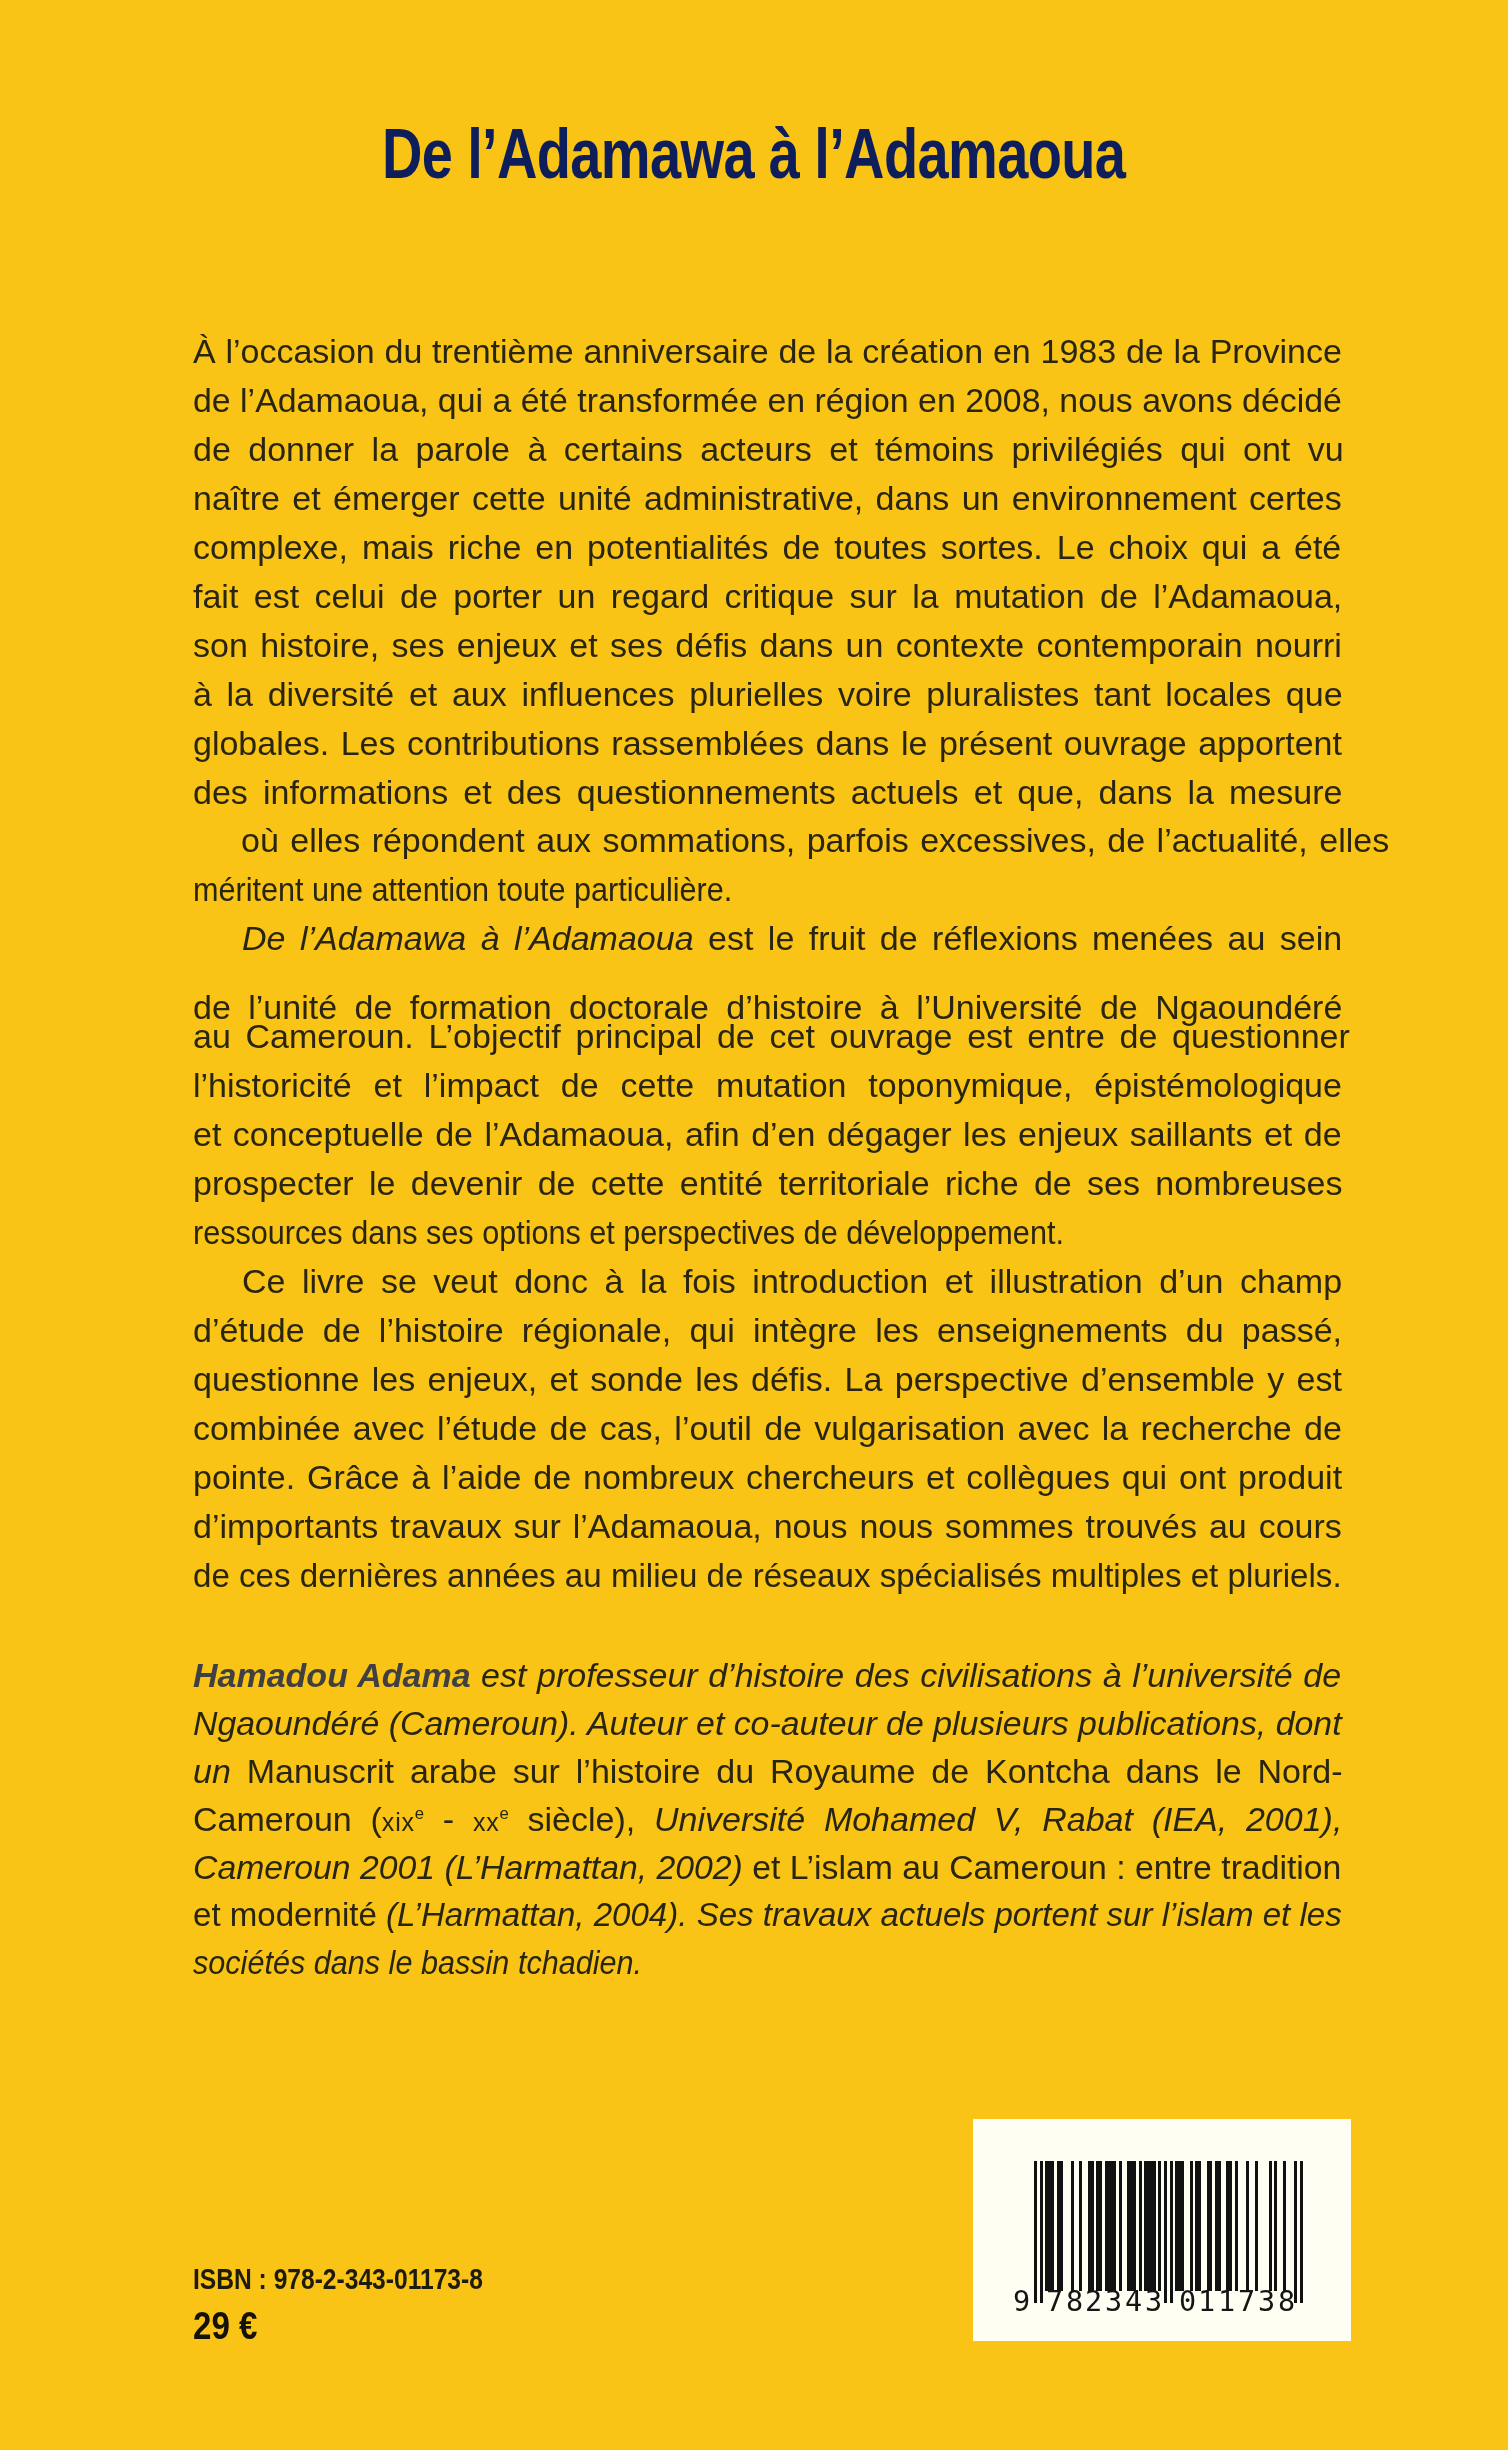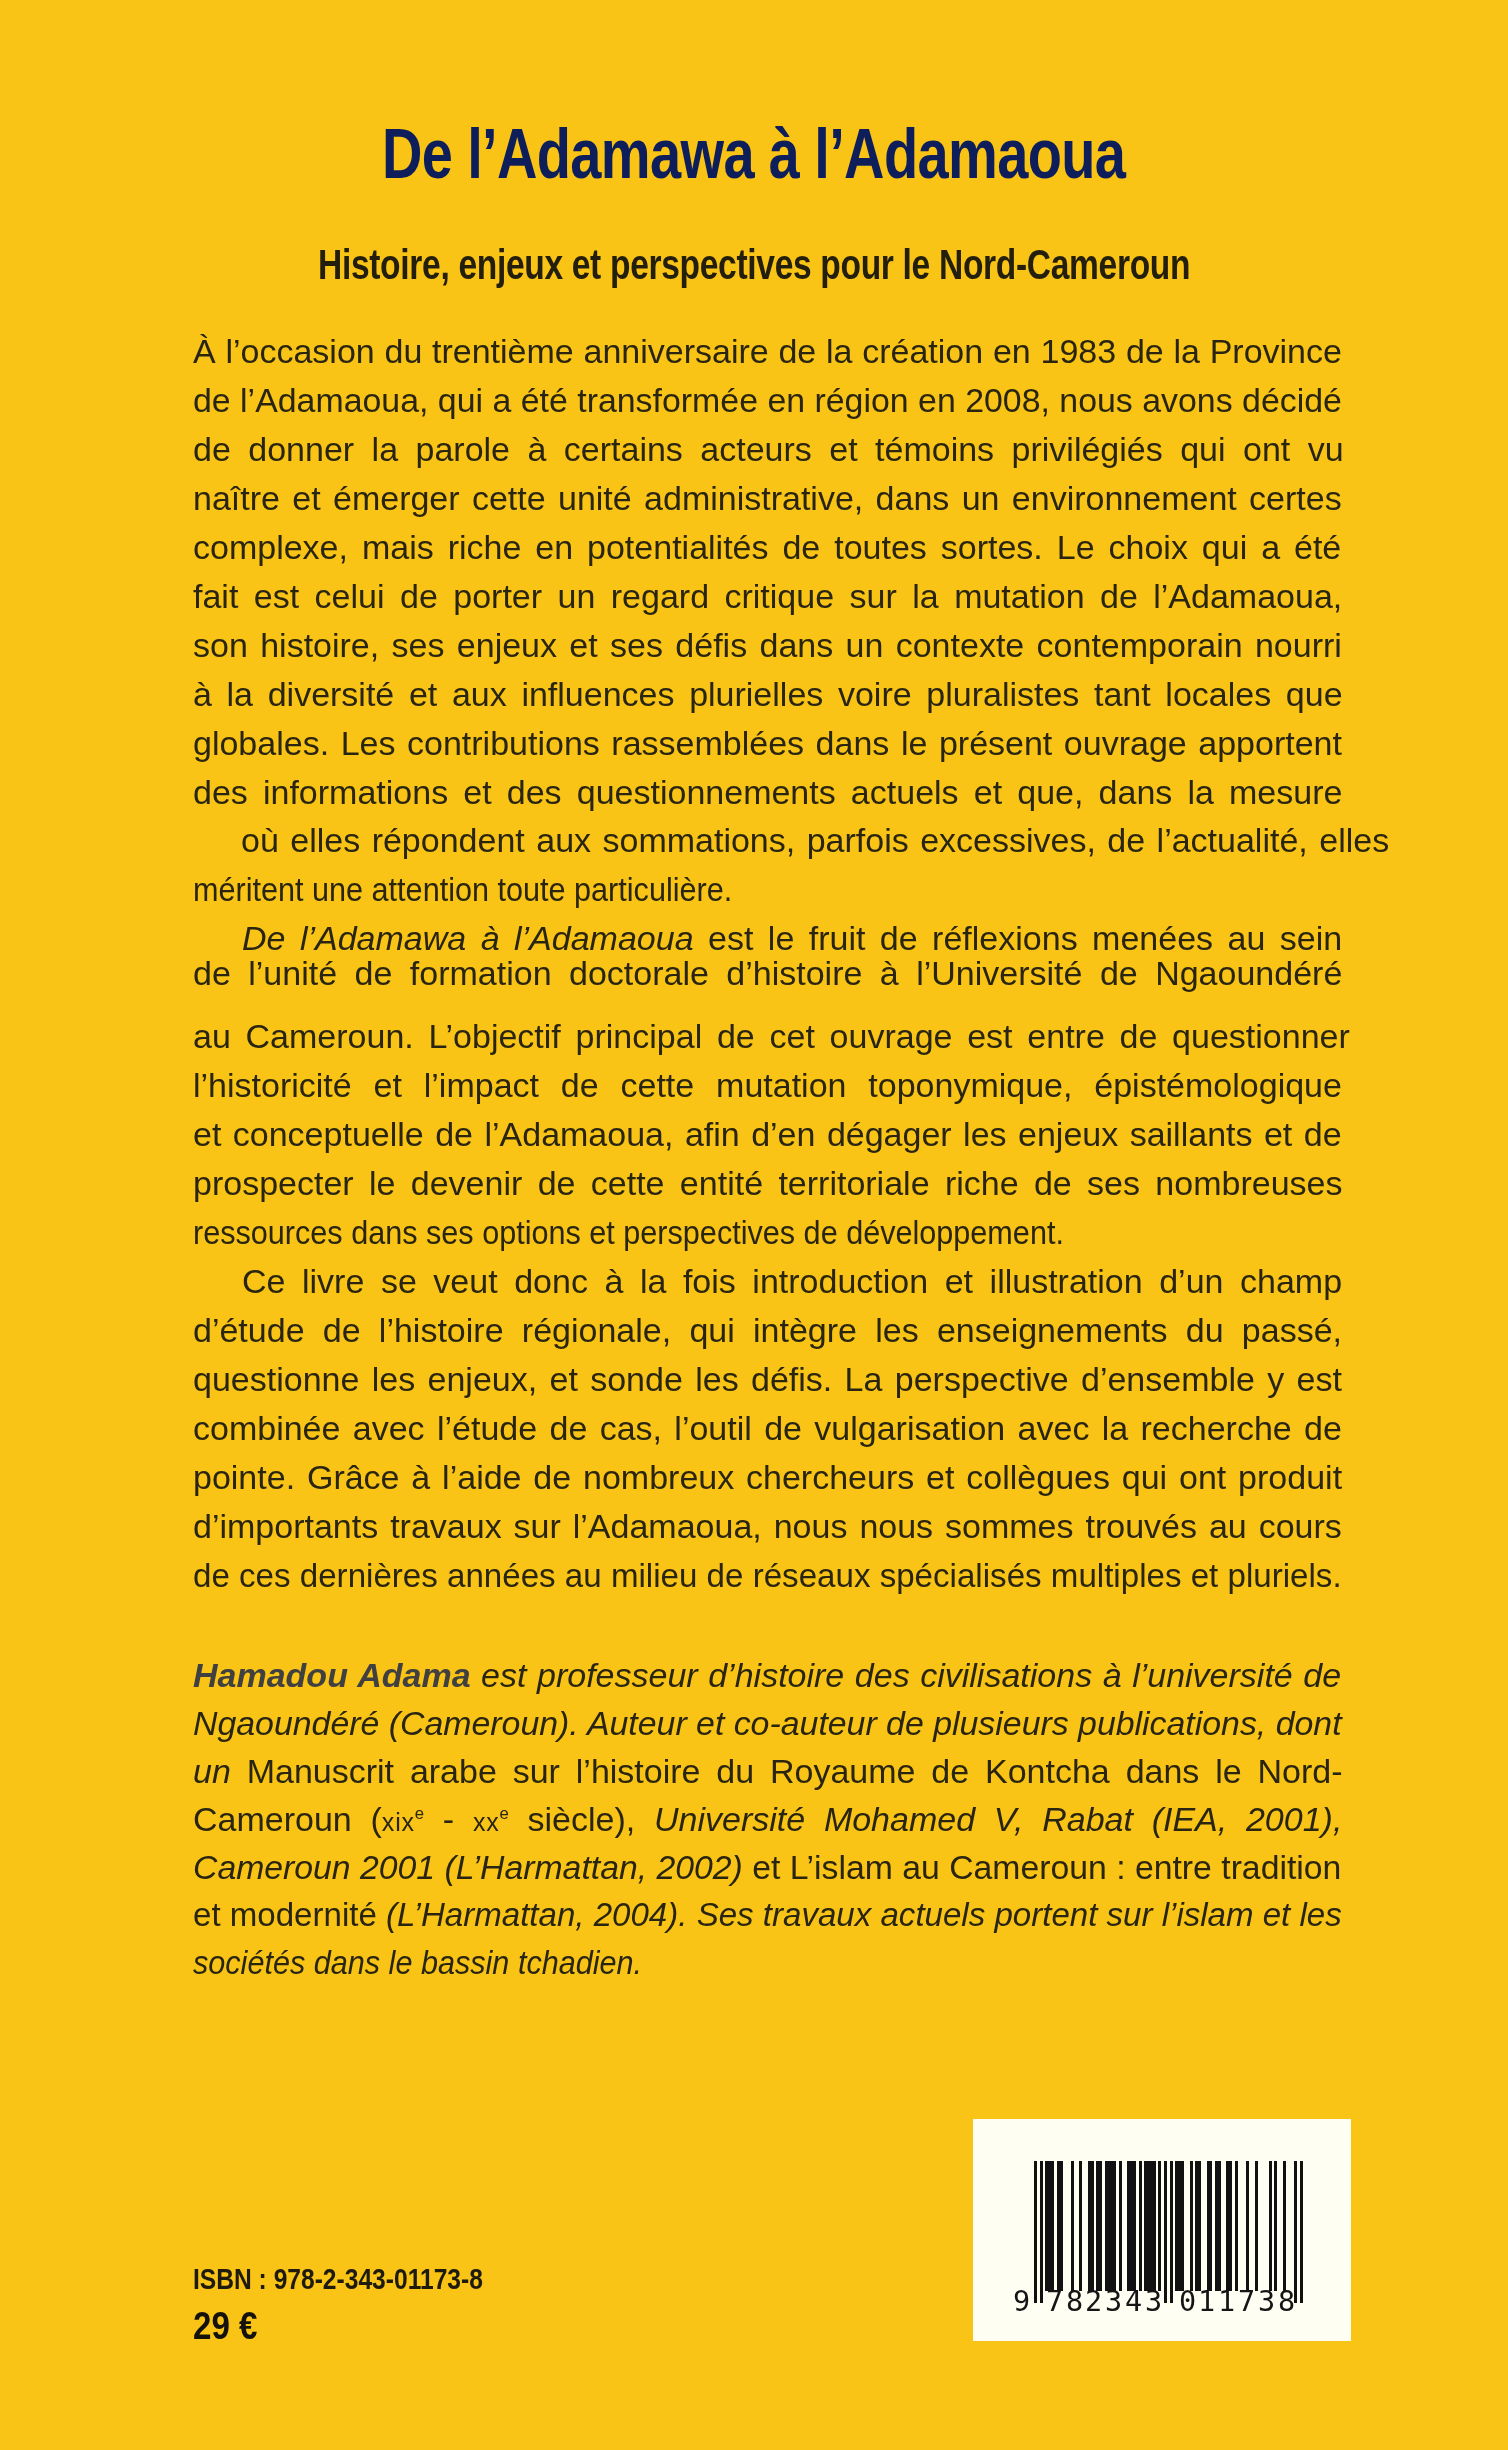--- a/index.html
+++ b/index.html
@@ -61,39 +61,36 @@
   }
   .bc-digits span { position: absolute; top: 0; }
 </style>
 </head>
 <body>
 
 <div class="page">
   <div class="title">
     <span>De l’Adamawa à l’Adamaoua</span>
   </div>
-  <div class="subtitle">
-    <span>Histoire, enjeux et perspectives pour le Nord-Cameroun</span>
-  </div>
 
   <div id="blurb">
       <div class="line" style="left: 193px; top: 330px; word-spacing: 0.3px;"><span>À l’occasion du trentième anniversaire de la création en 1983 de la Province</span></div>
       <div class="line" style="left: 193px; top: 379px; transform: scaleX(0.996403);"><span>de l’Adamaoua, qui a été transformée en région en 2008, nous avons décidé</span></div>
       <div class="line" style="left: 193px; top: 428px; word-spacing: 8px;"><span>de donner la parole à certains acteurs et témoins privilégiés qui ont vu</span></div>
       <div class="line" style="left: 193px; top: 477px; word-spacing: 2.9px;"><span>naître et émerger cette unité administrative, dans un environnement certes</span></div>
       <div class="line" style="left: 193px; top: 526px; word-spacing: 4.5px;"><span>complexe, mais riche en potentialités de toutes sortes. Le choix qui a été</span></div>
       <div class="line" style="left: 193px; top: 575px; word-spacing: 6px;"><span>fait est celui de porter un regard critique sur la mutation de l’Adamaoua,</span></div>
       <div class="line" style="left: 193px; top: 624px; word-spacing: 2.9px;"><span>son histoire, ses enjeux et ses défis dans un contexte contemporain nourri</span></div>
       <div class="line" style="left: 193px; top: 673px; word-spacing: 5.2px;"><span>à la diversité et aux influences plurielles voire pluralistes tant locales que</span></div>
       <div class="line" style="left: 193px; top: 722px; word-spacing: 2.1px;"><span>globales. Les contributions rassemblées dans le présent ouvrage apportent</span></div>
       <div class="line" style="left: 193px; top: 771px; word-spacing: 5.7px;"><span>des informations et des questionnements actuels et que, dans la mesure</span></div>
       <div class="line" style="left: 193px; top: 819px; word-spacing: 2px; margin-left: 48px;"><span>où elles répondent aux sommations, parfois excessives, de l’actualité, elles</span></div>
       <div class="line" style="left: 193px; top: 868px; transform: scaleX(0.9);"><span>méritent une attention toute particulière.</span></div>
       <div class="line" style="left: 242px; top: 917px; word-spacing: 5px;"><span class="it">De l’Adamawa à l’Adamaoua</span><span> est le fruit de réflexions menées au sein</span></div>
-      <div class="line" style="left: 193px; top: 952px; word-spacing: 8px;"><span>de l’unité de formation doctorale d’histoire à l’Université de Ngaoundéré</span></div>
+      <div class="line" style="left: 193px; top: 986px; word-spacing: 8px;"><span>de l’unité de formation doctorale d’histoire à l’Université de Ngaoundéré</span></div>
       <div class="line" style="left: 193px; top: 1015px; word-spacing: 5.3px;"><span>au Cameroun. L’objectif principal de cet ouvrage est entre de questionner</span></div>
       <div class="line" style="left: 193px; top: 1064px; word-spacing: 12.4px;"><span>l’historicité et l’impact de cette mutation toponymique, épistémologique</span></div>
       <div class="line" style="left: 193px; top: 1113px; word-spacing: 2px;"><span>et conceptuelle de l’Adamaoua, afin d’en dégager les enjeux saillants et de</span></div>
       <div class="line" style="left: 193px; top: 1162px; word-spacing: 5.9px;"><span>prospecter le devenir de cette entité territoriale riche de ses nombreuses</span></div>
       <div class="line" style="left: 193px; top: 1211px; transform: scaleX(0.9);"><span>ressources dans ses options et perspectives de développement.</span></div>
       <div class="line" style="left: 242px; top: 1260px; word-spacing: 7.1px;"><span>Ce livre se veut donc à la fois introduction et illustration d’un champ</span></div>
       <div class="line" style="left: 193px; top: 1309px; word-spacing: 8.8px;"><span>d’étude de l’histoire régionale, qui intègre les enseignements du passé,</span></div>
       <div class="line" style="left: 193px; top: 1358px; word-spacing: 2.9px;"><span>questionne les enjeux, et sonde les défis. La perspective d’ensemble y est</span></div>
       <div class="line" style="left: 193px; top: 1407px; word-spacing: 2.9px;"><span>combinée avec l’étude de cas, l’outil de vulgarisation avec la recherche de</span></div>
       <div class="line" style="left: 193px; top: 1456px; word-spacing: 2.4px;"><span>pointe. Grâce à l’aide de nombreux chercheurs et collègues qui ont produit</span></div>

